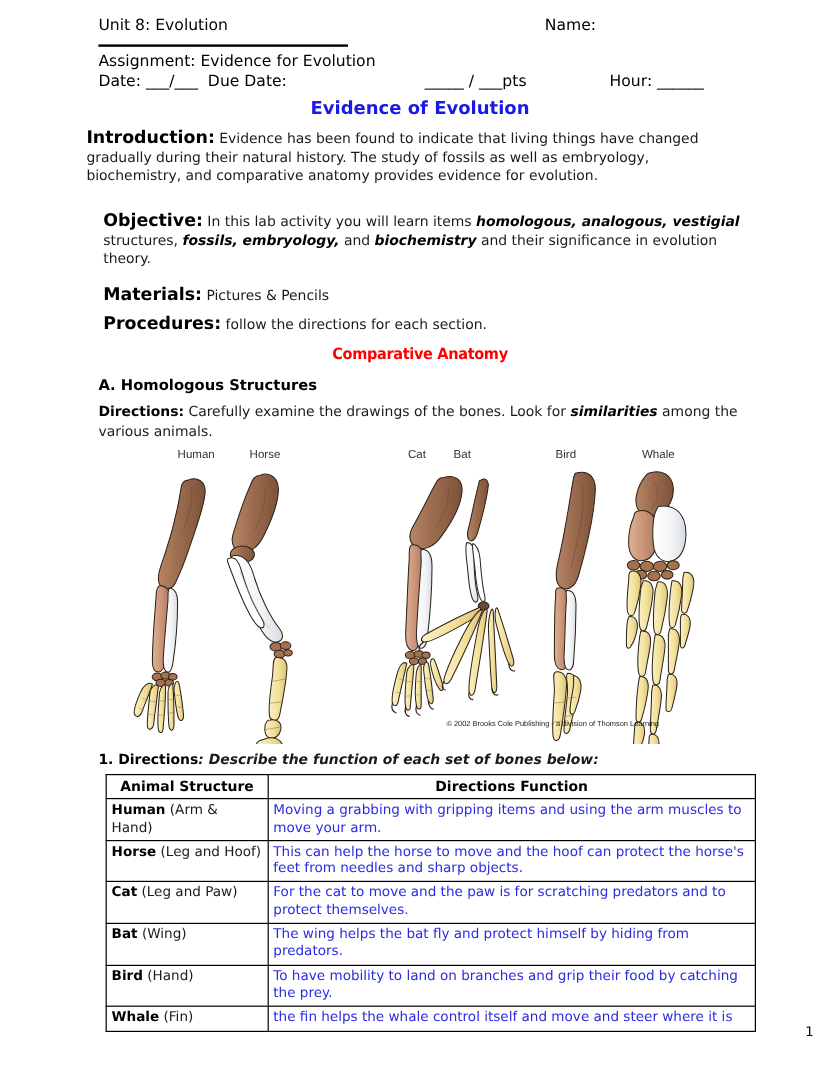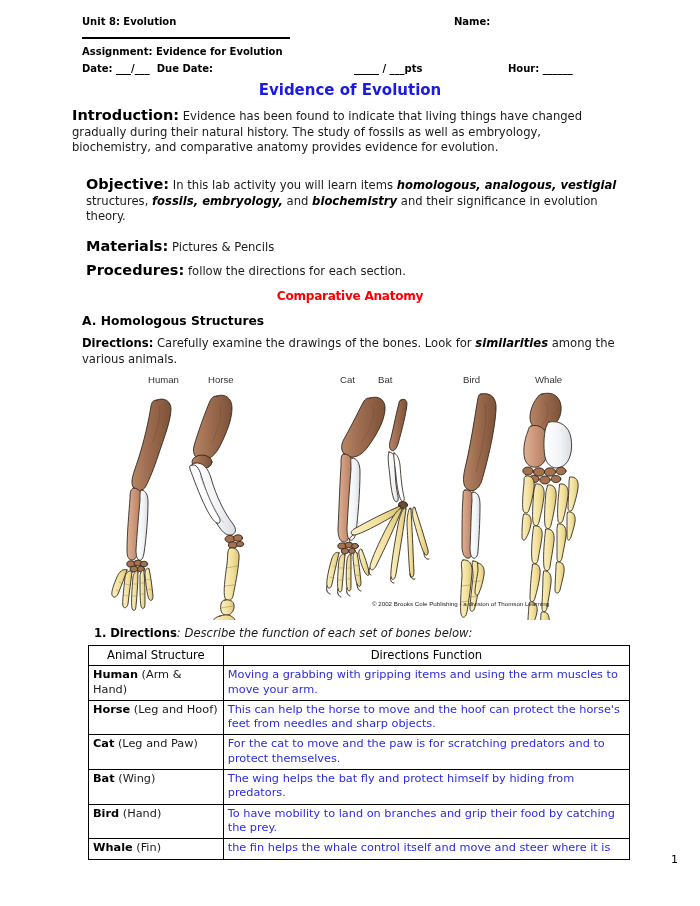--- a/index.html
+++ b/index.html
@@ -20,22 +20,22 @@
     left: 0; top: 0;
     width: 700px;
     height: 906px;
   }
 
   
   .hdr-row {
     position: absolute;
     left: 82px;
     width: 536px;
-    font-size: 10px;
-    font-weight: bold;
+    font-size: 13px;
+    font-weight: normal;
     line-height: 15px;
     white-space: pre;
   }
   #hdr-unit   { top: 14px; }
   #hdr-name   { top: 14px; left: 414px; width: auto; margin-left: 40px; }
   #hdr-rule   { top: 27px; left: 82px; width: 208px;
                 border-bottom: 2.2px solid #000; height: 10px; }
   #hdr-assign { top: 44px; }
   #hdr-date   { top: 61px; }
   #hdr-pts    { top: 61px; left: 354px; width: auto; }
@@ -105,42 +105,43 @@
     left: 290px; top: 228px;
     font-size: 6.2px;
     color: #1a1a1a;
     font-family: "Liberation Sans", sans-serif;
     white-space: nowrap;
   }
   .fig-svg { position: absolute; left: 0; top: 0; }
 
   
   #p-q1 {
-    top: 626px; left: 94px; width: 545px;
+    top: 626px; left: 82px; width: 545px;
     font-size: 11.6px;
+    font-weight: bold;
   }
 
   
   .tbl {
     position: absolute;
     left: 88px; top: 645px;
     width: 542px;
     border-collapse: collapse;
     table-layout: fixed;
   }
   .tbl td, .tbl th {
     border: 1.6px solid #000;
     vertical-align: top;
     padding: 2px 4px 3px 4px;
     font-size: 11.3px;
     line-height: 14.3px;
   }
   .tbl th {
     text-align: center;
-    font-weight: normal;
+    font-weight: bold;
     font-size: 11.6px;
     padding: 2px 4px 3px 4px;
   }
   .col-a { width: 134px; }
   .col-b { width: 404px; }
   .an-name { font-weight: bold; }
   .an-part { font-weight: normal; color: #1a1a1a; }
   .answer {
     color: #2b2be0;
     font-size: 11.4px;

